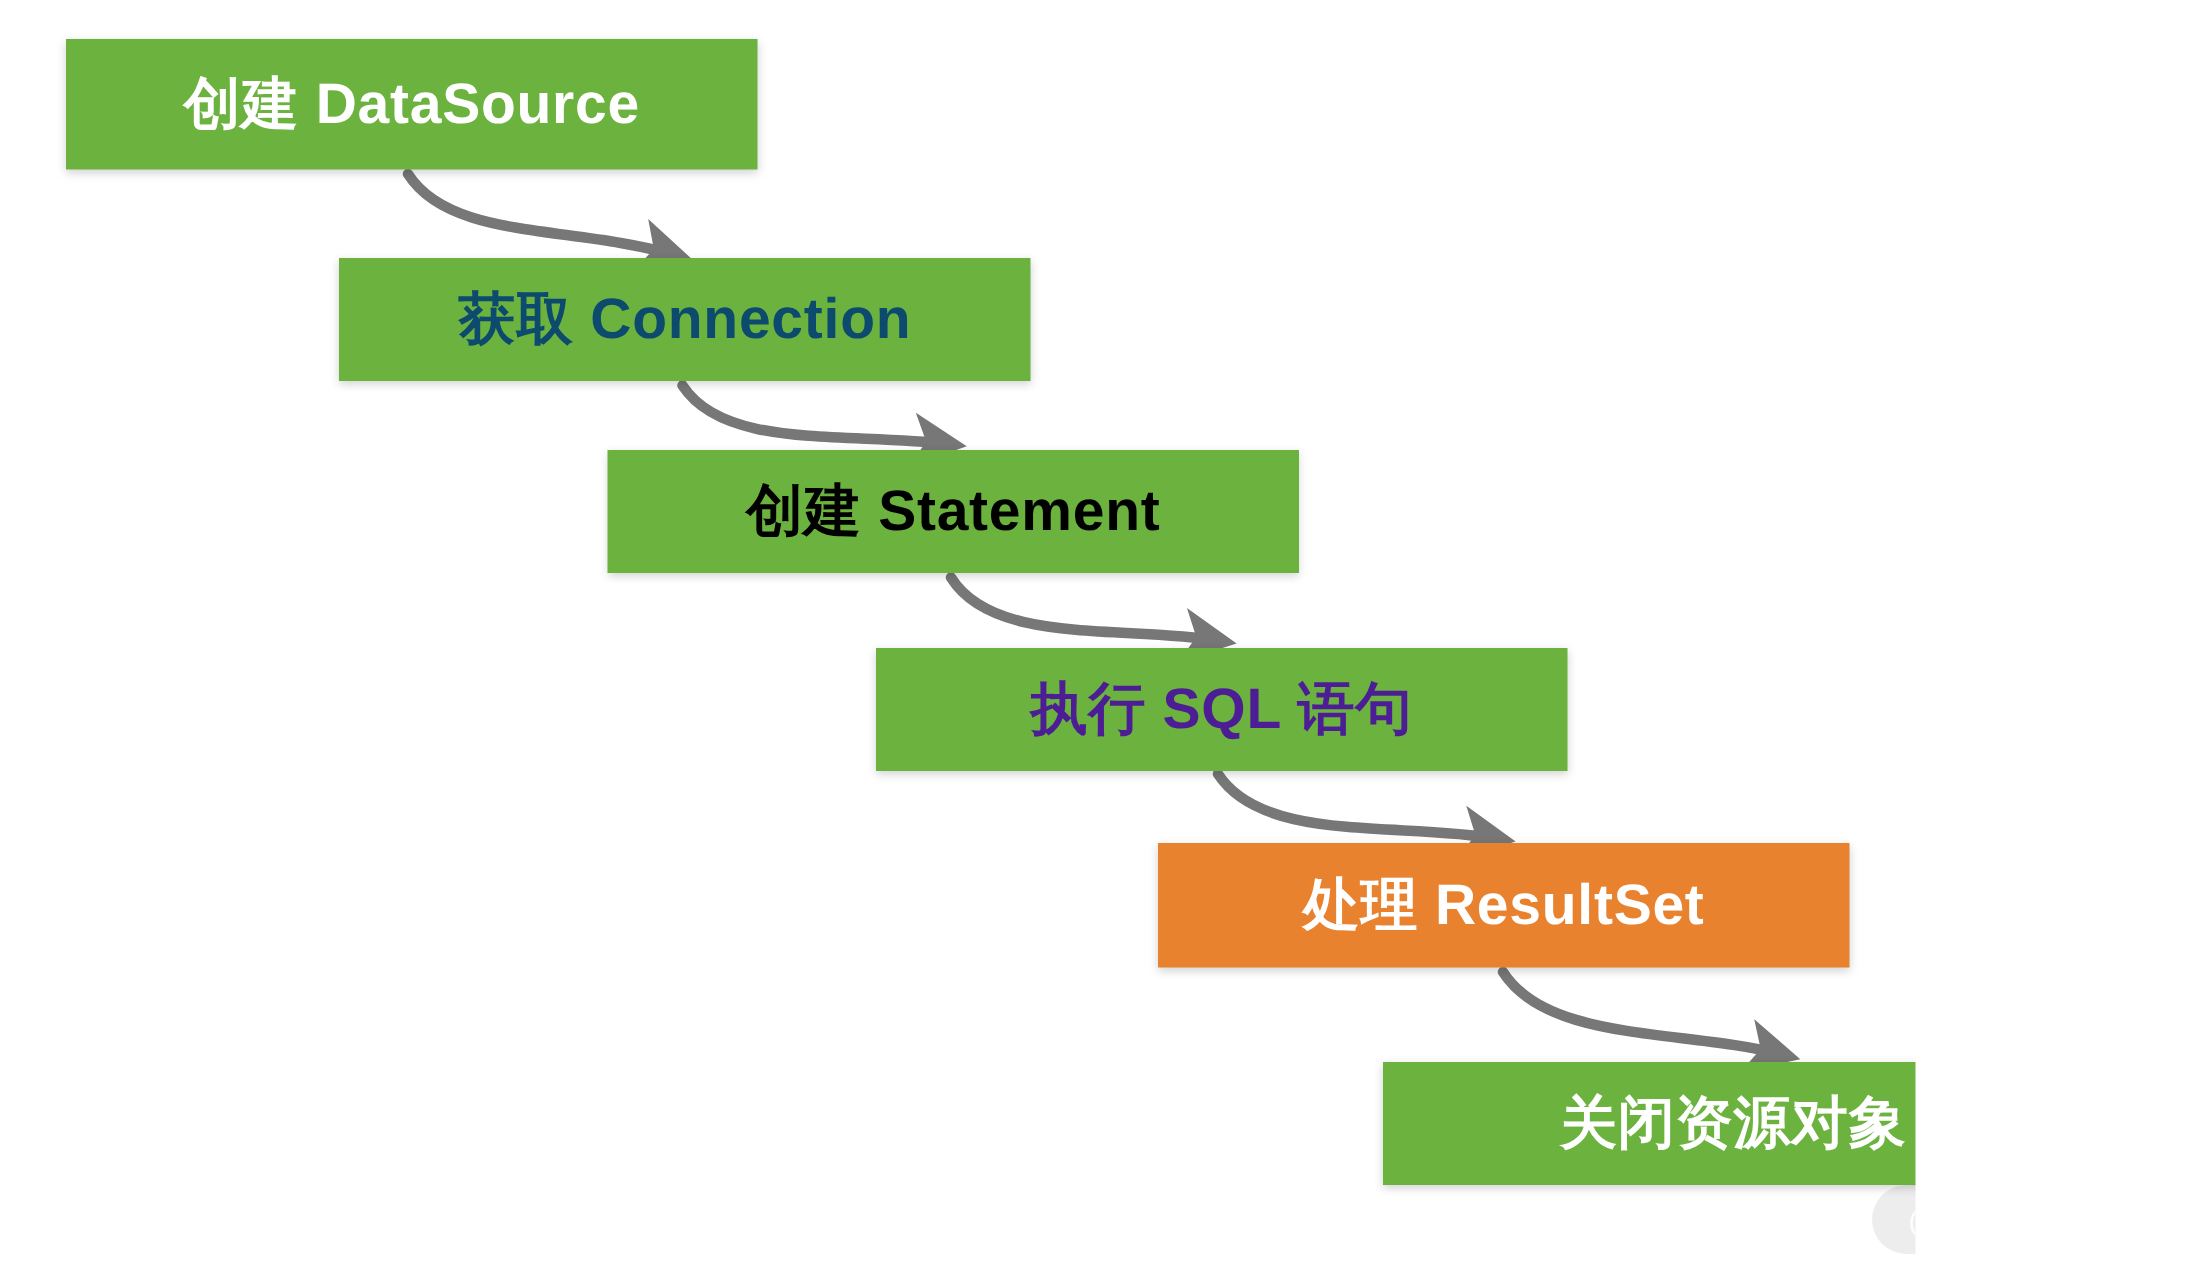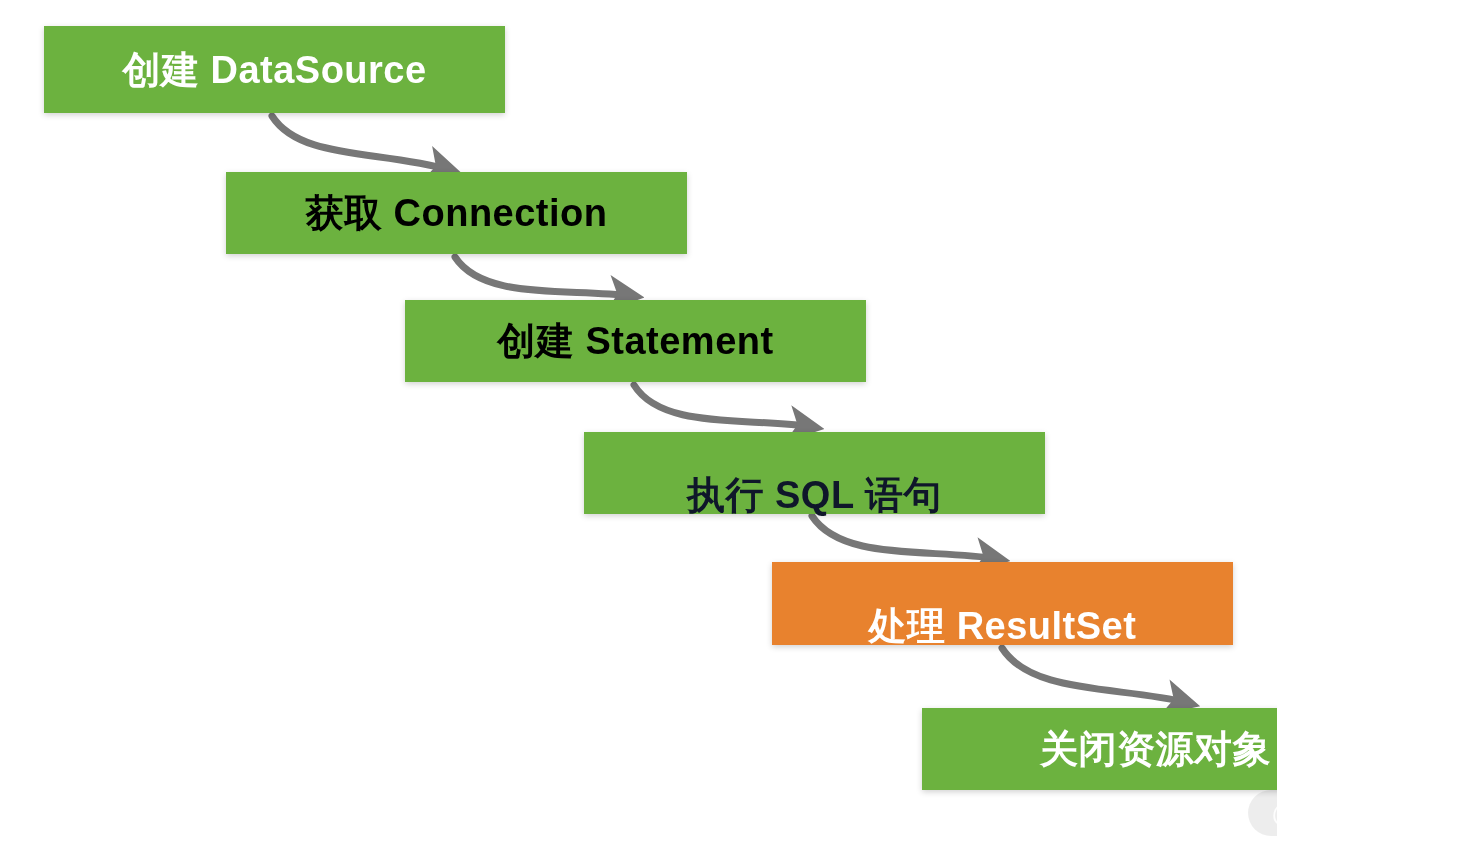--- a/index.html
+++ b/index.html
@@ -70,33 +70,33 @@
         <path d="M 634 385 C 662 430 748 417 812 427" fill="none" stroke="#777777" stroke-width="7" stroke-linecap="round" marker-end="url(#arrowhead)"></path>
         <path d="M 812 516 C 842 562 932 548 998 559" fill="none" stroke="#777777" stroke-width="7" stroke-linecap="round" marker-end="url(#arrowhead)"></path>
         <path d="M 1002 648 C 1032 695 1122 686 1188 703" fill="none" stroke="#777777" stroke-width="7" stroke-linecap="round" marker-end="url(#arrowhead)"></path>
       </g>
   </svg>
 
   <div class="flow-box" style="left: 44px; top: 26px; width: 461px; height: 87px; background: rgb(108, 178, 63); font-size: 38px; color: rgb(255, 255, 255);">
     <span class="label">创建 DataSource</span>
   </div>
 
-  <div class="flow-box" style="left: 226px; top: 172px; width: 461px; height: 82px; background: rgb(108, 178, 63); font-size: 38px; color: #000000;">
+  <div class="flow-box" style="left: 226px; top: 172px; width: 461px; height: 82px; background: rgb(108, 178, 63); font-size: 38px; color: #0c4a6e;">
     <span class="label">获取 Connection</span>
   </div>
 
   <div class="flow-box" style="left: 405px; top: 300px; width: 461px; height: 82px; background: rgb(108, 178, 63); font-size: 38px; color: #000000;">
     <span class="label">创建 Statement</span>
   </div>
 
-  <div class="flow-box" style="left: 584px; top: 432px; width: 461px; height: 82px; background: rgb(108, 178, 63); font-size: 38px; color: #0f172a; align-items: flex-end;">
+  <div class="flow-box" style="left: 584px; top: 432px; width: 461px; height: 82px; background: rgb(108, 178, 63); font-size: 38px; color: #4c1d95;">
     <span class="label">执行 SQL 语句</span>
   </div>
 
-  <div class="flow-box" style="left: 772px; top: 562px; width: 461px; height: 83px; background: rgb(232, 130, 46); font-size: 38px; color: rgb(255, 255, 255); align-items: flex-end;">
+  <div class="flow-box" style="left: 772px; top: 562px; width: 461px; height: 83px; background: rgb(232, 130, 46); font-size: 38px; color: rgb(255, 255, 255);">
     <span class="label">处理 ResultSet</span>
   </div>
 
   <div class="flow-box" style="left: 922px; top: 708px; width: 467px; height: 82px; background: rgb(108, 178, 63); font-size: 38px; color: rgb(255, 255, 255);">
     <span class="label">关闭资源对象</span>
   </div>
 
   <div class="watermark" style="left: 1248px; top: 790px; width: 182px; height: 46px;">
     <span>@拉勾教育</span>
   </div>

